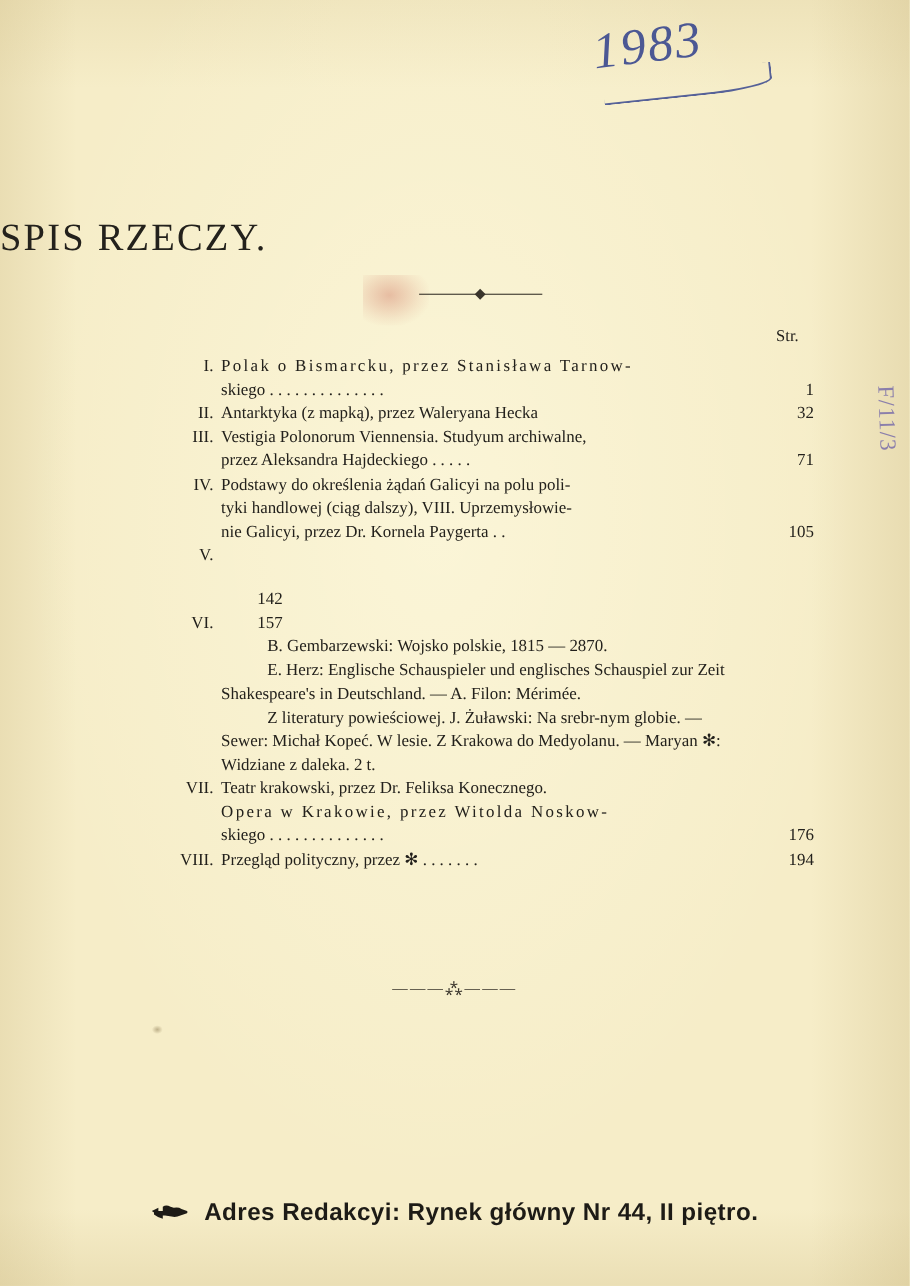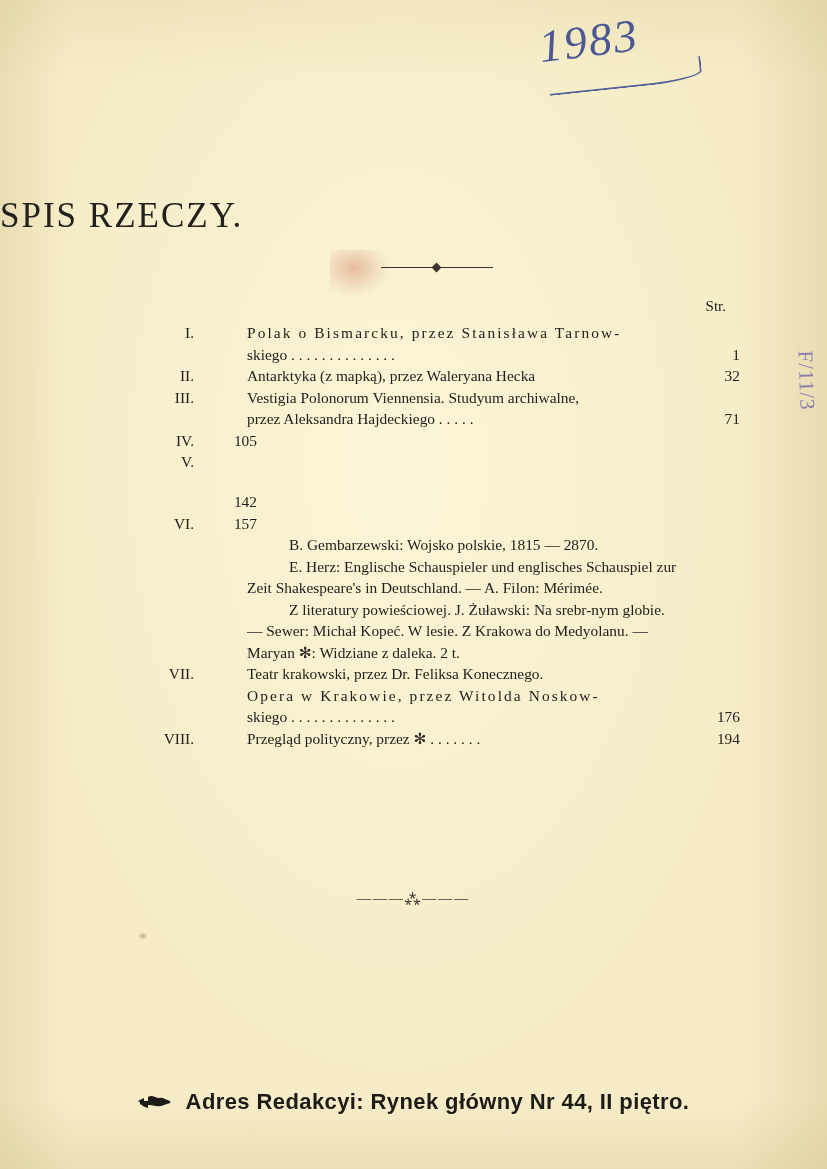--- a/index.html
+++ b/index.html
@@ -144,21 +144,20 @@
   .num {
     width: 44px;
     flex: 0 0 44px;
     text-align: right;
     padding-right: 7px;
     white-space: nowrap;
   }
   .body {
     flex: 1 1 auto;
     position: relative;
-    margin-left: 46px;
   }
   .page {
     width: 56px;
     flex: 0 0 56px;
     text-align: right;
     white-space: nowrap;
   }
   .line {
     display: block;
     white-space: nowrap;
@@ -245,20 +244,25 @@
     <div class="num">III.</div>
     <div class="body">
       <span class="line">Vestigia Polonorum Viennensia. Studyum archiwalne,</span>
       <span class="line">przez Aleksandra Hajdeckiego . . . . .</span>
     </div>
     <div class="page" style="align-self:flex-end;">71</div>
   </div>
 
   <div class="entry">
     <div class="num">IV.</div>
+    <div class="body">
+      <span class="line">Podstawy do określenia żądań Galicyi na polu poli-</span>
+      <span class="line">tyki handlowej (ciąg dalszy), VIII. Uprzemysłowie-</span>
+      <span class="line">nie Galicyi, przez Dr. Kornela Paygerta . .</span>
+    </div>
     <div class="page" style="align-self:flex-end;">105</div>
   </div>
 
   <div class="entry">
     <div class="num">V.</div>
     <div class="page" style="align-self:flex-end;margin-top:40px;">142</div>
   </div>
 
   <div class="entry">
     <div class="num">VI.</div>

